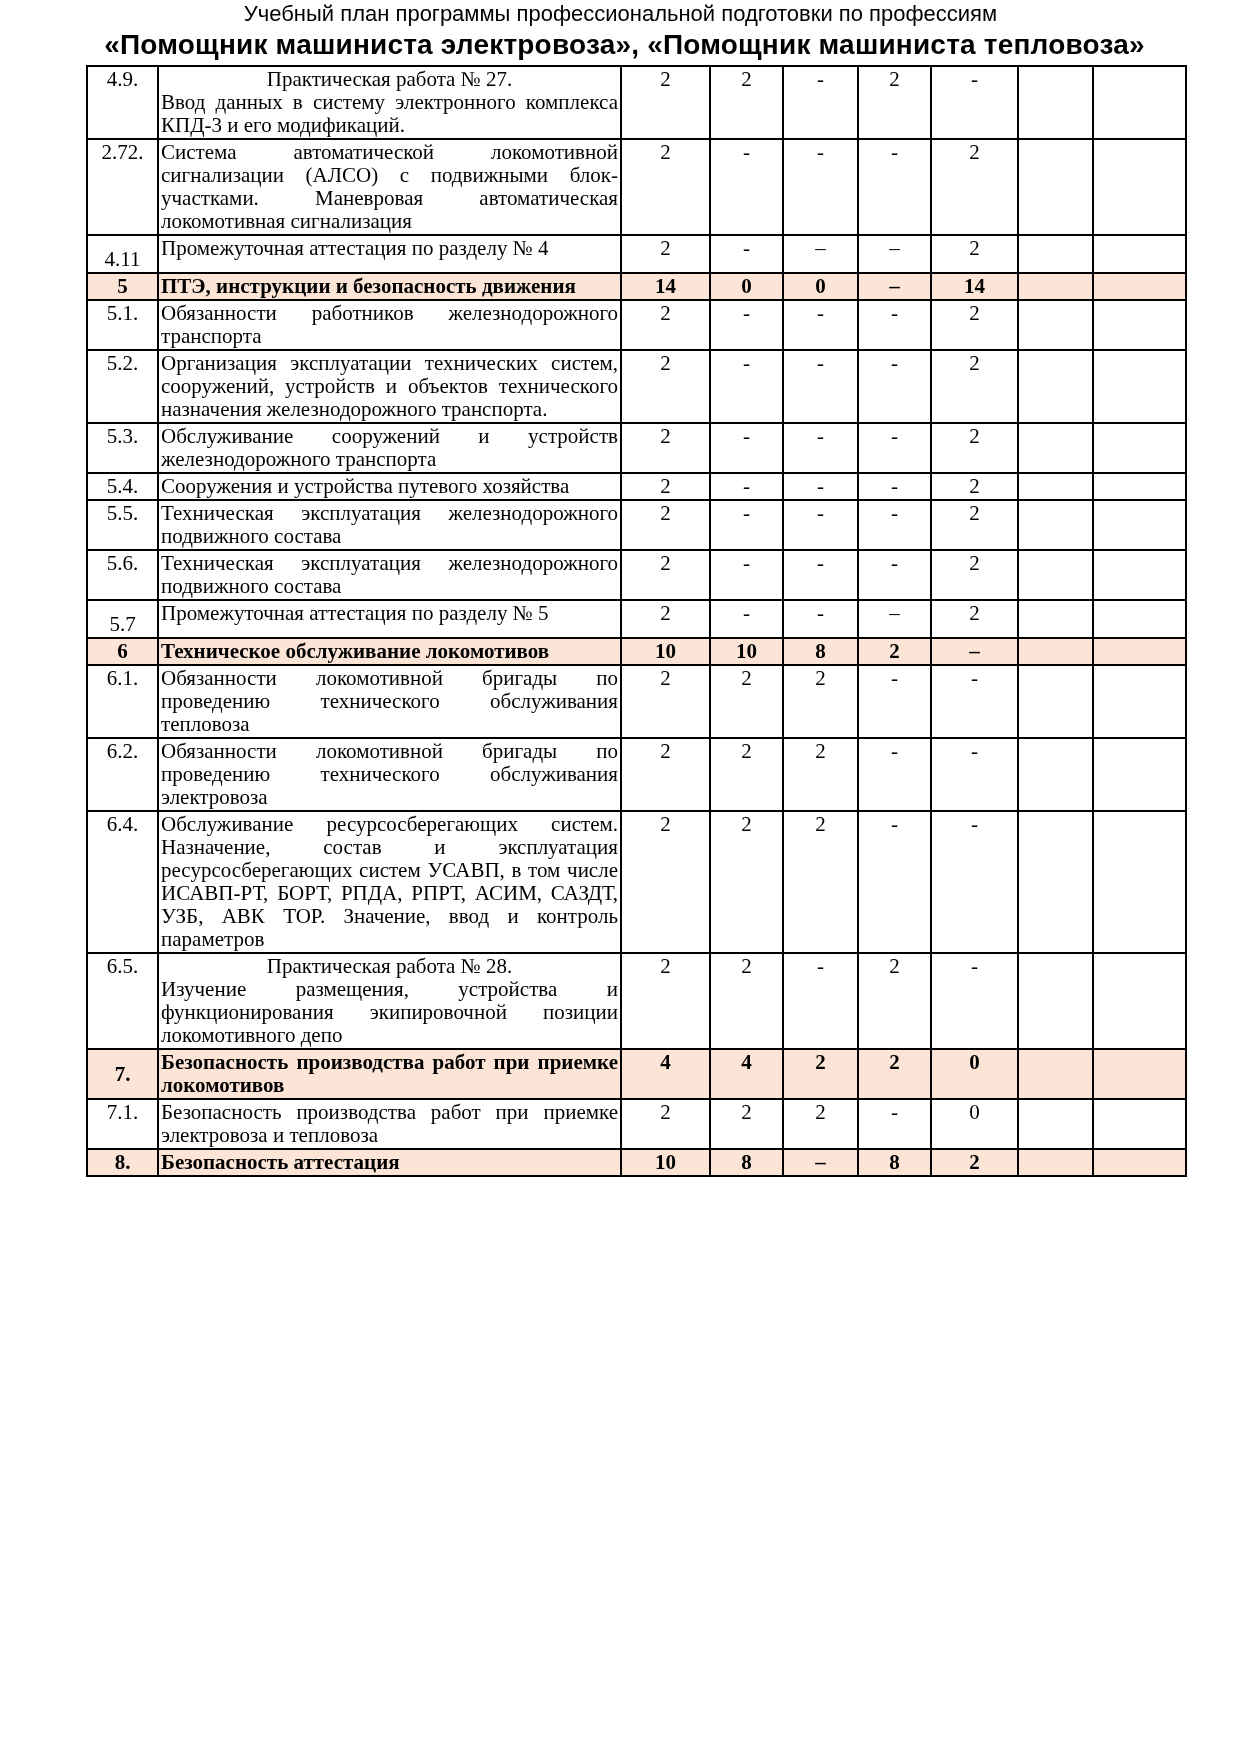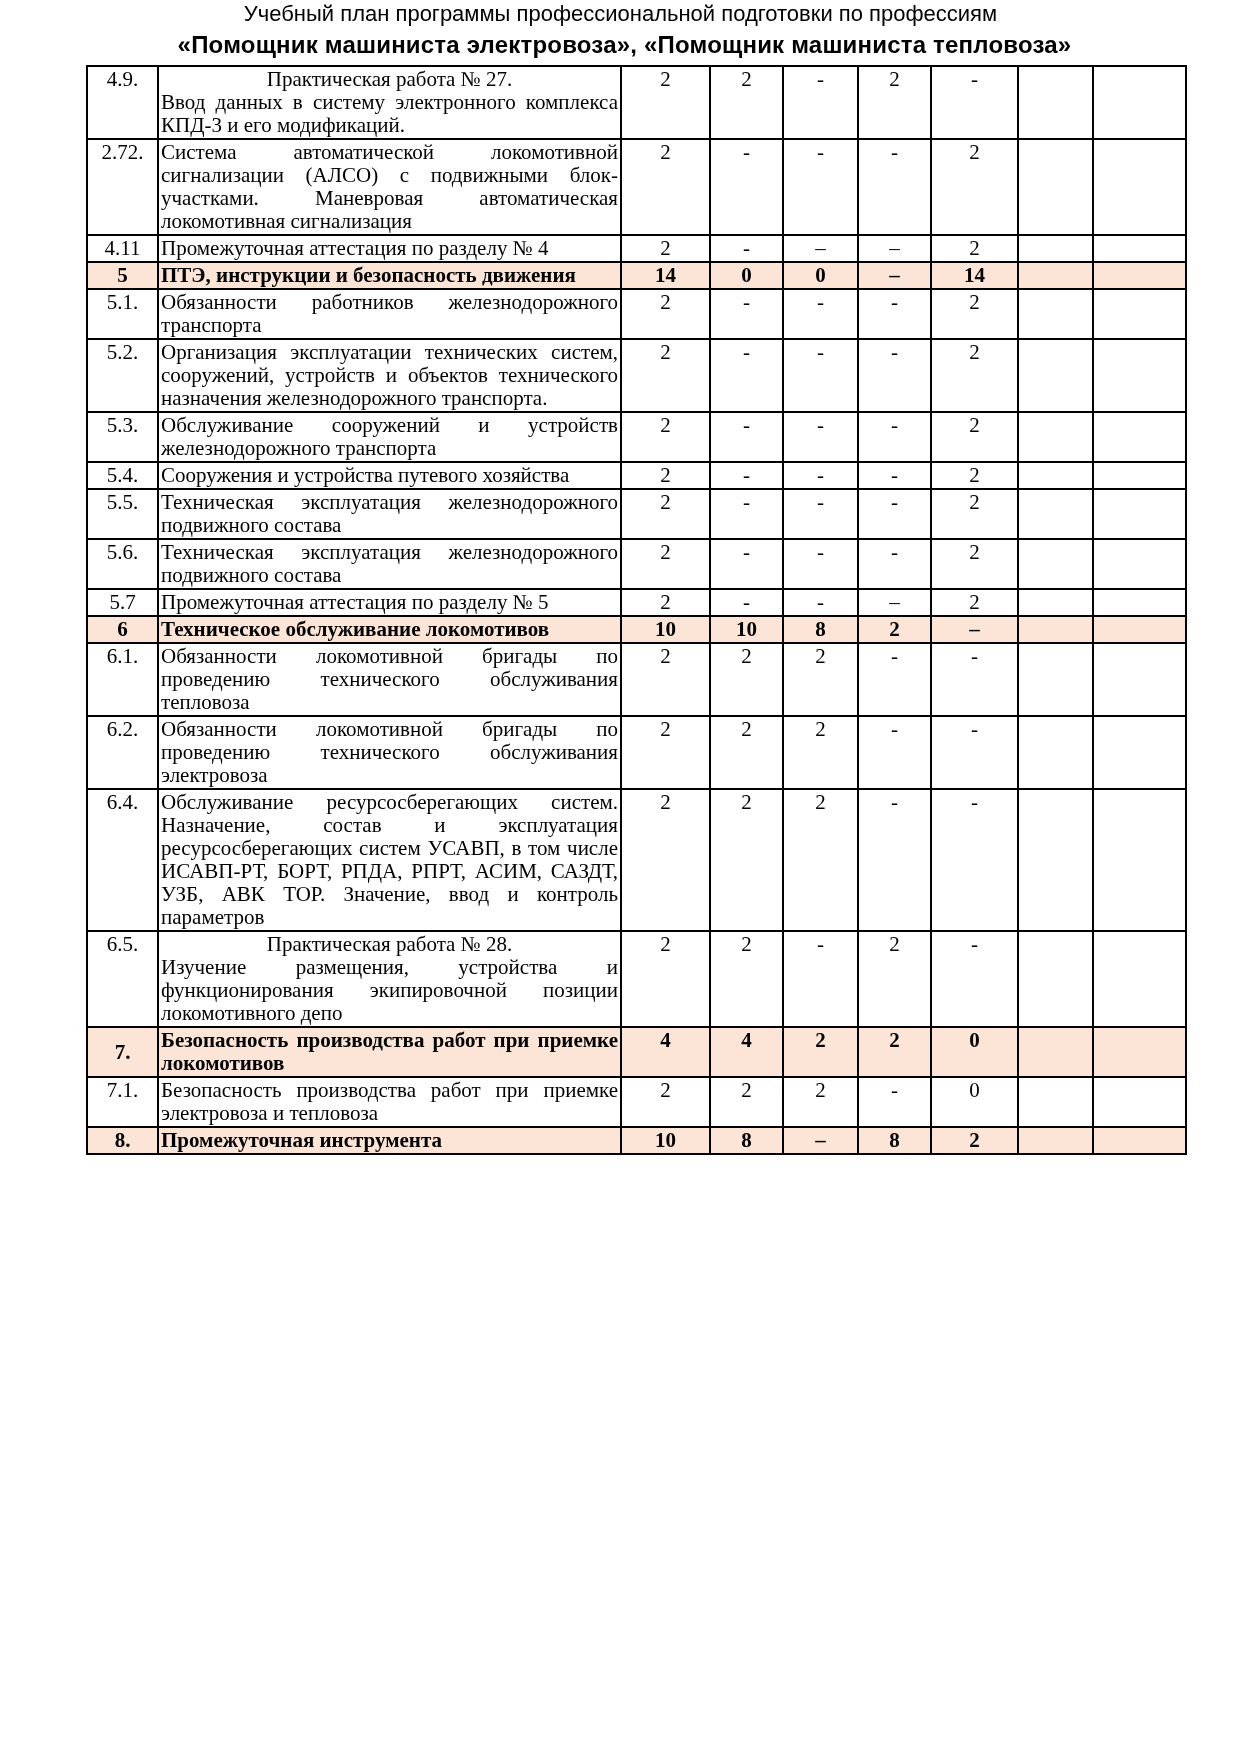--- a/index.html
+++ b/index.html
@@ -18,21 +18,21 @@
   .header {
     text-align: center;
     font-family: "Liberation Sans", "DejaVu Sans", sans-serif;
   }
   .title-line1 {
     font-size: 22px;
     line-height: 27px;
     font-weight: 400;
   }
   .title-line2 {
-    font-size: 24px;
+    font-size: 28px;
     line-height: 35px;
     font-weight: 700;
     letter-spacing: 0.2px;
     padding-left: 8px;
   }
   table.curriculum {
     margin-left: 86px;
     margin-top: 3px;
     border-collapse: collapse;
     table-layout: fixed;
@@ -45,21 +45,21 @@
     padding: 1px 2px;
     vertical-align: top;
     overflow: hidden;
   }
   td.num {
     text-align: center;
     padding-top: 2px;
   }
   td.num.mid {
     vertical-align: middle;
-    padding-top: 1px;
+    padding-top: 12px;
   }
   td.desc {
     text-align: justify;
     padding: 1px 6px 2px 28px;
   }
   td.desc .lead {
     font-weight: 400;
     text-align: center;
   }
   td.val {
@@ -327,21 +327,21 @@
         <td class="val">2</td>
         <td class="val">2</td>
         <td class="val">-</td>
         <td class="val">0</td>
         <td class="empty"></td>
         <td class="empty"></td>
       </tr>
       <tr class="section">
         <td class="num">8.</td>
         <td class="desc">
-          <div class="txt">Промежуточная инструмента</div>
+          <div class="txt">Безопасность аттестация</div>
         </td>
         <td class="val">10</td>
         <td class="val">8</td>
         <td class="val">–</td>
         <td class="val">8</td>
         <td class="val">2</td>
         <td class="empty"></td>
         <td class="empty"></td>
       </tr>
     </tbody>

